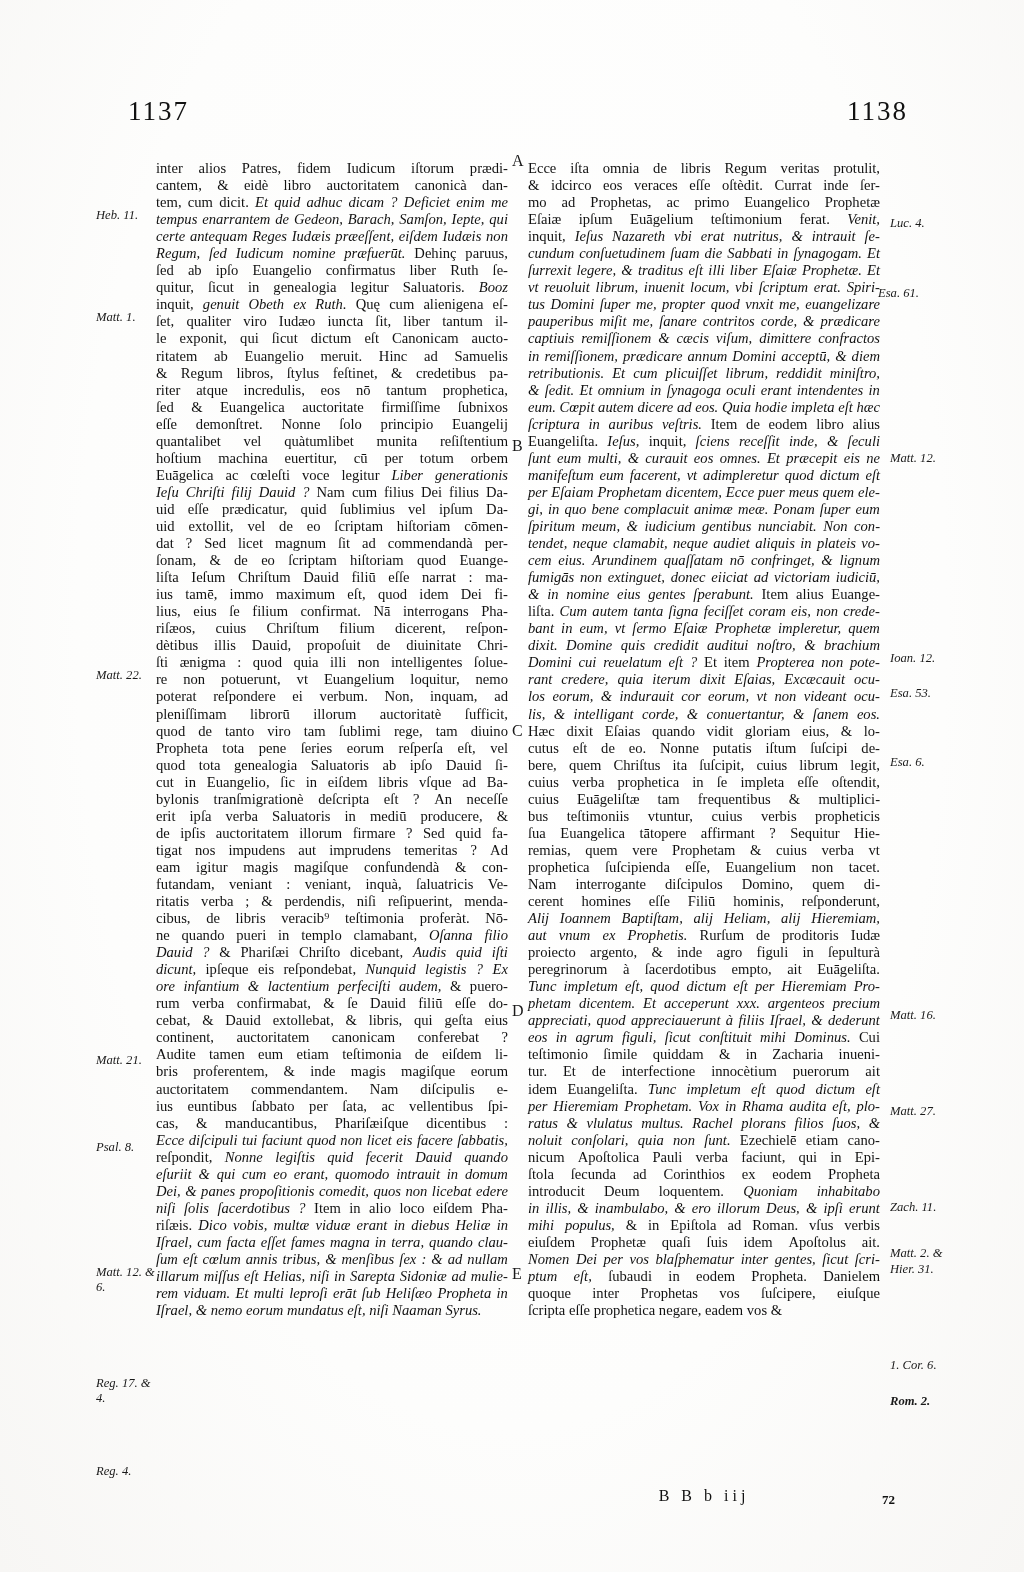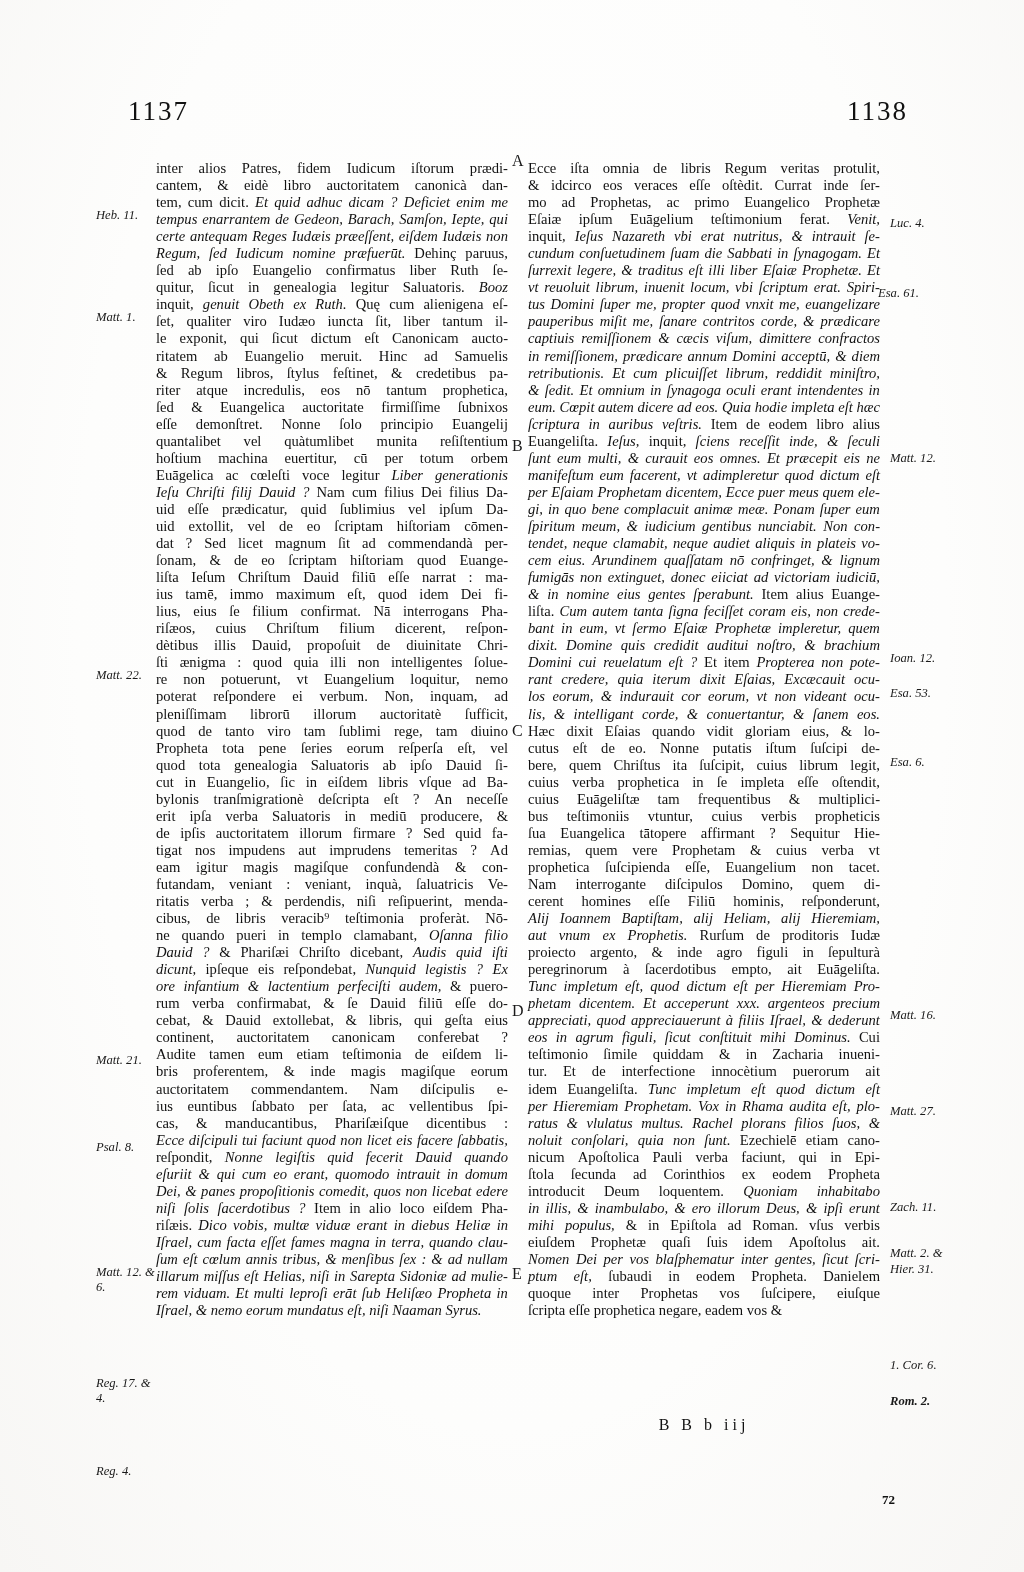--- a/index.html
+++ b/index.html
@@ -98,21 +98,21 @@
     position: absolute;
     font-size: 16px;
     font-family: "Liberation Serif", serif;
     color: #1a1a1a;
   }
 
   
   .signature {
     position: absolute;
     left: 528px;
-    top: 1416px;
+    top: 1487px;
     width: 352px;
     display: flex;
     justify-content: center;
     align-items: baseline;
     font-size: 16px;
     letter-spacing: 4px;
   }
   .sig-num {
     position: absolute;
     left: 882px;

